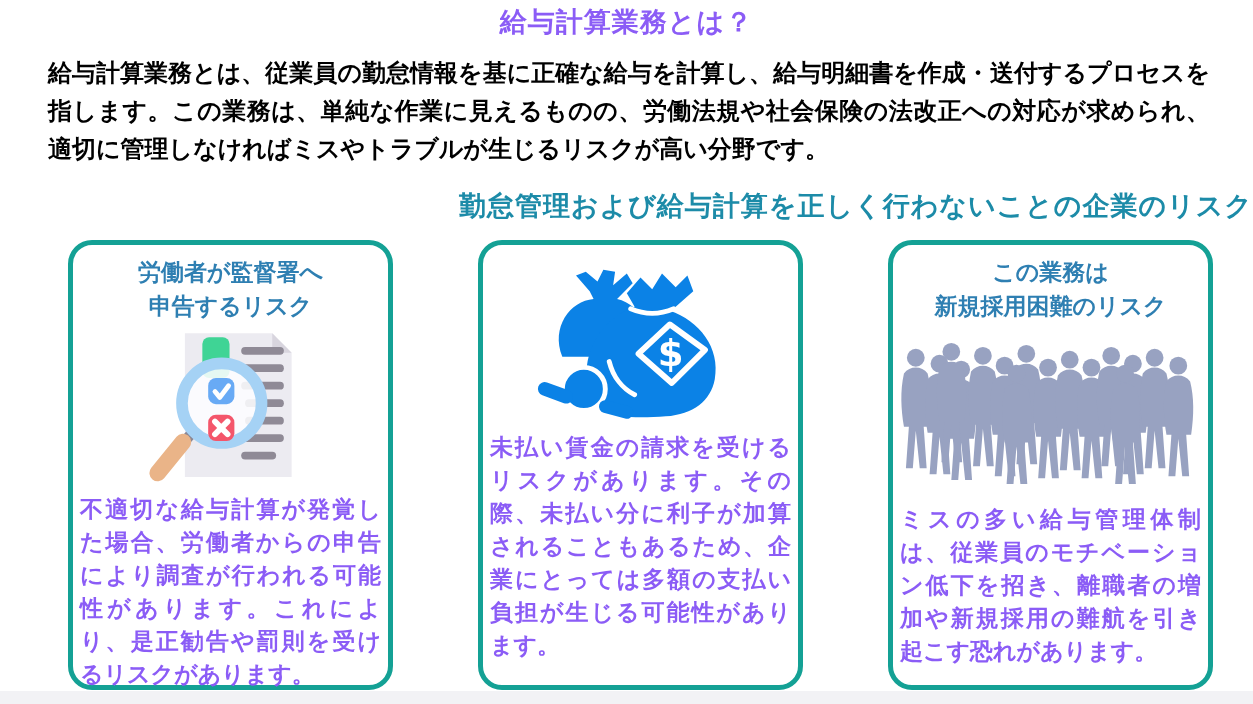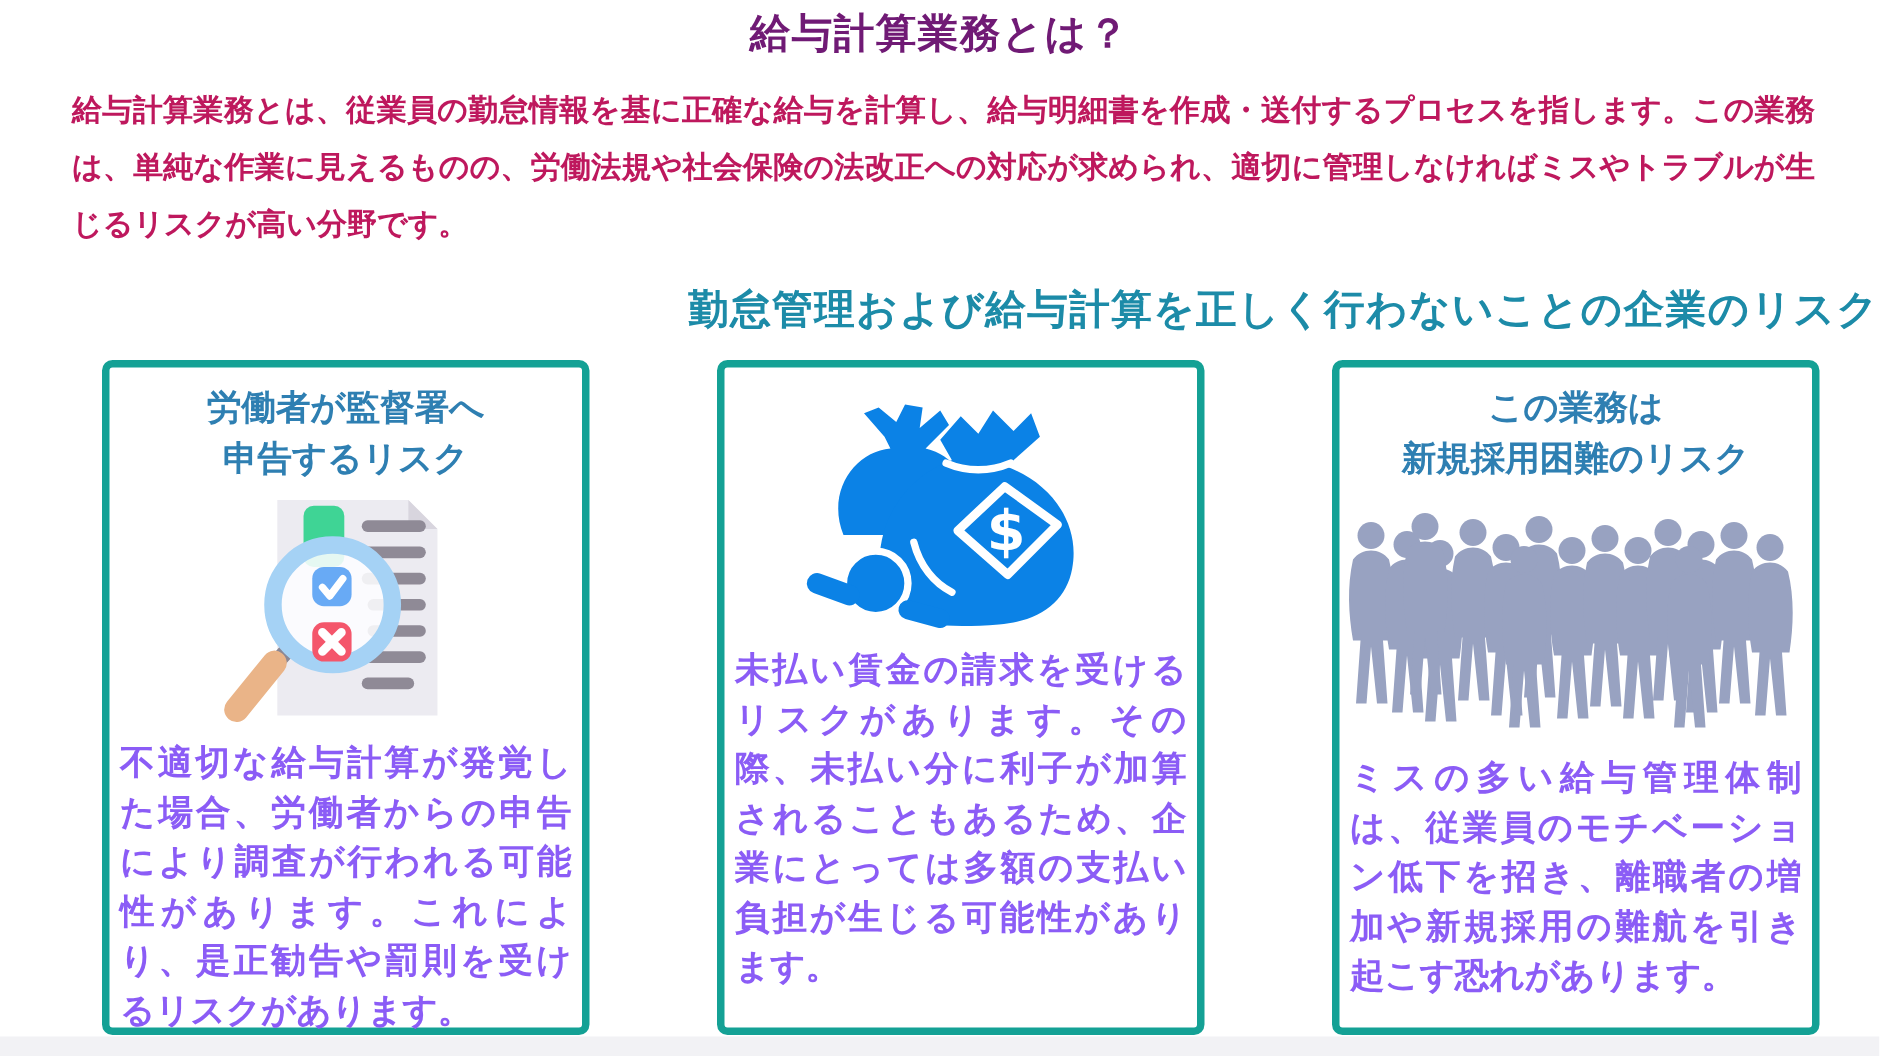--- a/index.html
+++ b/index.html
@@ -3,43 +3,43 @@
 <meta charset="utf-8">
 <style>
   * { margin:0; padding:0; box-sizing:border-box; }
   body { background:#ffffff; font-family:"DejaVu Sans", sans-serif; }
   .page {
     position:relative; width:1253px; height:704px;
     background:#ffffff; overflow:hidden;
   }
   .main-title {
     margin-top:4px; text-align:center;
-    font-size:27px; font-weight:bold; color:#701a75;
+    font-size:27px; font-weight:bold; color:#8b5cf6;
     letter-spacing:1px;
   }
   .intro {
     width:1162px; margin:14px 0 0 48px;
-    font-size:20px; font-weight:bold; color:#be185d;
+    font-size:24px; font-weight:bold; color:#000000;
     line-height:38px; text-align:justify;
   }
   .section-title {
     margin-top:20px; text-align:right;
     font-size:27px; font-weight:bold; color:#1c8ba8;
     letter-spacing:1px;
   }
   .cards {
     position:absolute; left:68px; top:240px;
     display:flex; gap:85px;
   }
   .card {
     width:325px; height:450px;
-    border:5px solid #14a195; border-radius:7px;
+    border:5px solid #14a195; border-radius:24px;
     background:#ffffff;
     padding:6px 7px 8px 7px;
-    display:flex; flex-direction:column;align-items:center;
+    display:flex; flex-direction:column;
   }
   .card-title {
     margin-top:4px; text-align:center;
     font-size:23px; font-weight:bold; color:#2e7fb2;
     line-height:34px; white-space:pre-line;
   }
   .card-icon {
     height:170px; display:flex; align-items:center; justify-content:center;
     margin-top:6px;
   }

